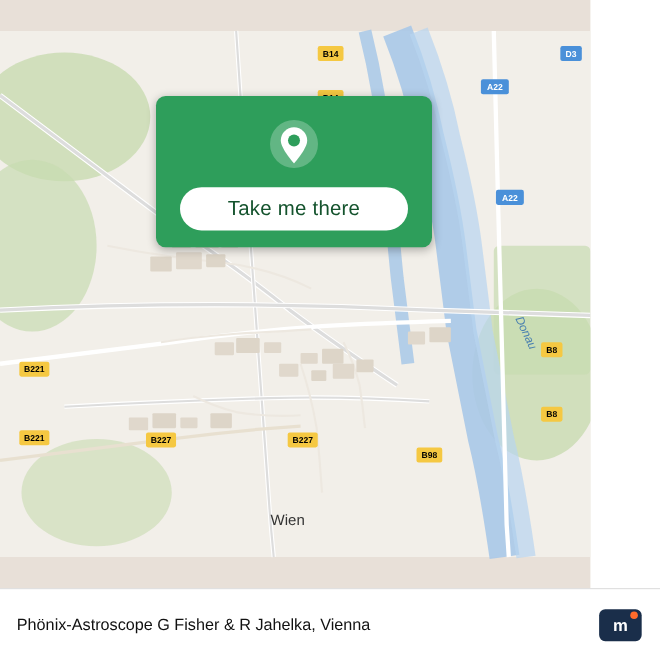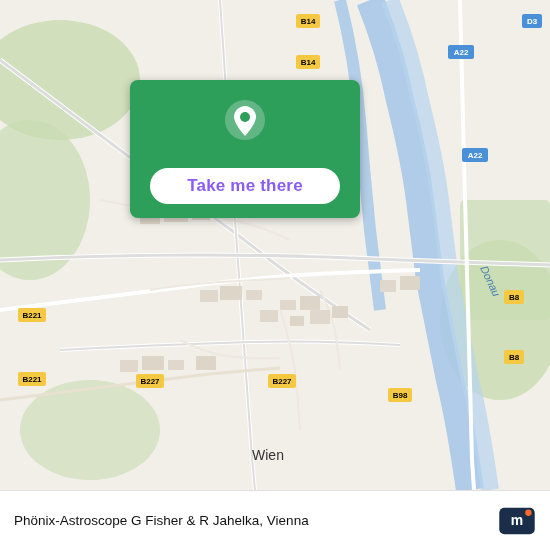--- a/index.html
+++ b/index.html
@@ -5,21 +5,21 @@
     * { margin: 0; padding: 0; box-sizing: border-box; }
     body {
       width: 550px;
       height: 550px;
       overflow: hidden;
       font-family: Arial, sans-serif;
       position: relative;
     }
 
     #map-container {
-      width: 550px;
+      width: 492px;
       height: 490px;
       position: relative;
       overflow: hidden;
       background-color: #e8e0d8;
     }
 
     
     #map-svg {
       width: 100%;
       height: 100%;
@@ -40,27 +40,27 @@
       cursor: pointer;
     }
 
     #location-pin {
       width: 44px;
       height: 44px;
       margin-bottom: 10px;
     }
 
     #cta-button-label {
-      color: #8b5cf6;
+      color: #14532d;
       font-size: 17px;
-      font-weight: 700;
+      font-weight: 400;
       background: #fff;
       border-radius: 20px;
       padding: 8px 28px;
-      margin-top: 16px;
+      margin-top: 4px;
       text-align: center;
       letter-spacing: 0.2px;
       width: 100%;
     }
 
     #bottom-bar {
       width: 550px;
       height: 60px;
       background: #fff;
       border-top: 1px solid #e0e0e0;

